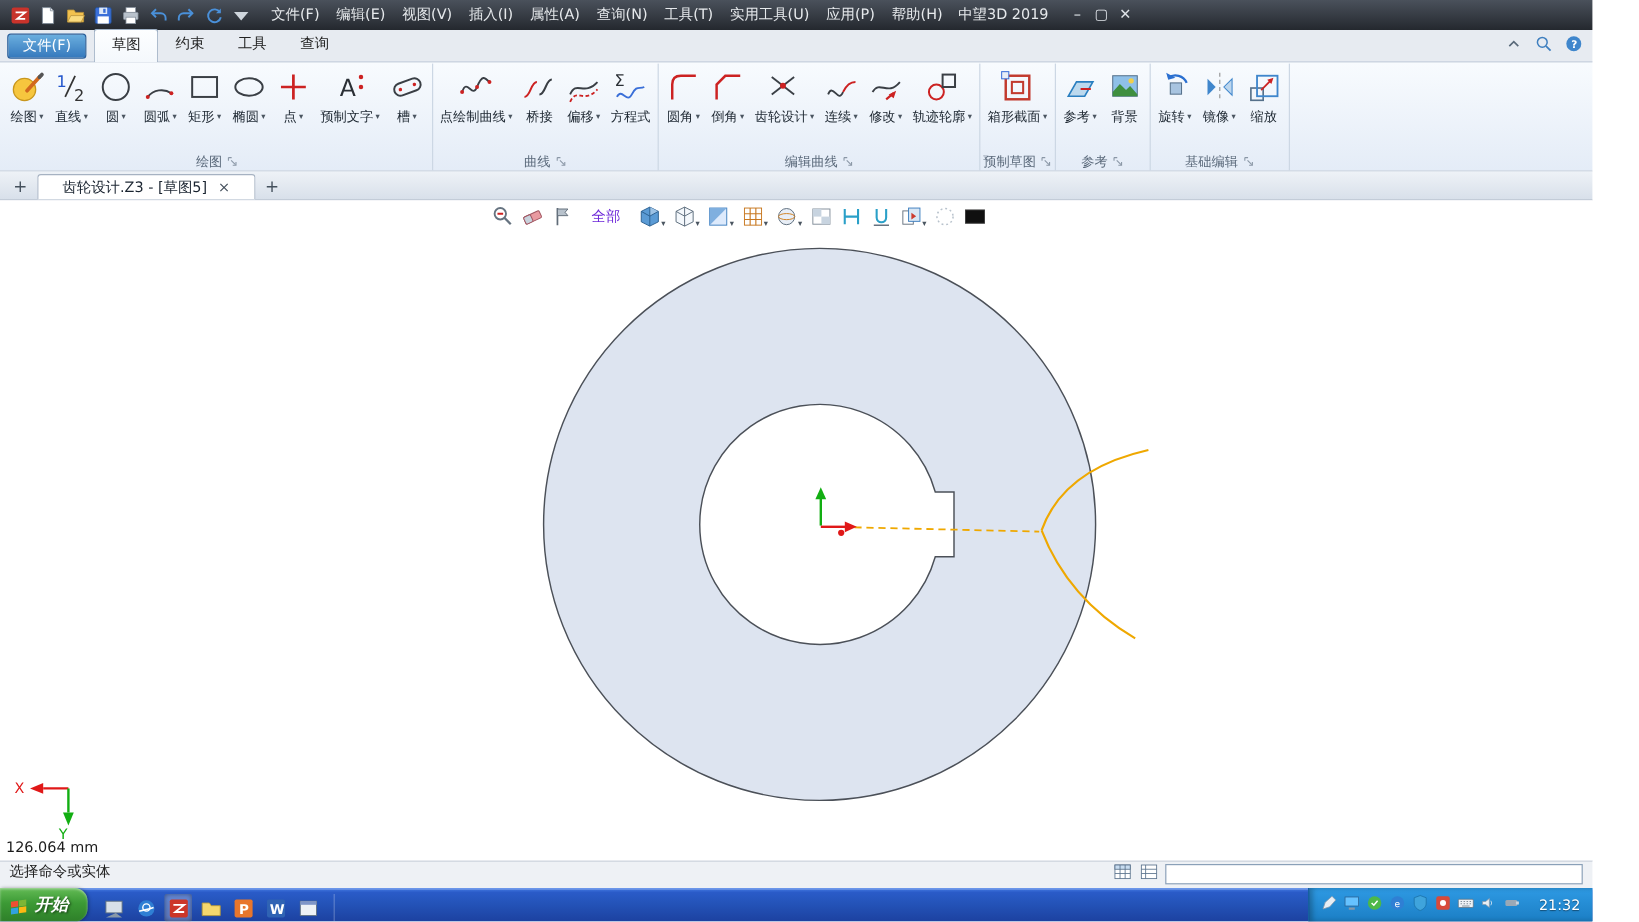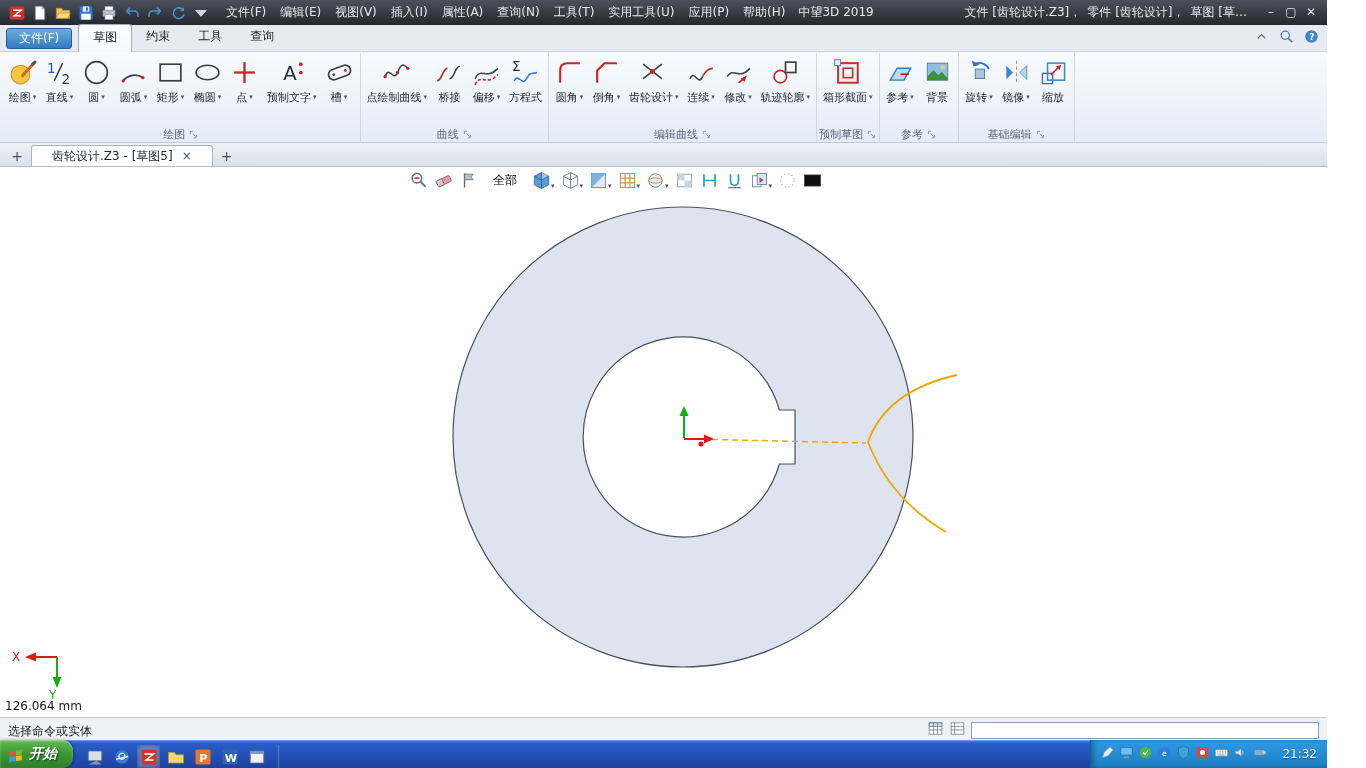--- a/index.html
+++ b/index.html
@@ -44,24 +44,24 @@
   .doc-tab{height:21px;background:#fff;border:1px solid #a6b2c2;border-bottom:none;border-radius:3px 3px 0 0;display:flex;align-items:center;padding:0 20px;font-size:12px;color:#1a2430;gap:9px;white-space:nowrap}
   .close-x{color:#44505c;font-size:12px;line-height:1}
 
   
   .canvas{position:relative;flex:1;background:#fff;overflow:hidden}
   .drawing{display:block}
   .drawing text{font-family:"DejaVu Sans","Liberation Sans",sans-serif}
   .view-toolbar{position:absolute;left:408px;top:3px;display:flex;align-items:center;gap:4px}
   .vt-item{display:flex;align-items:flex-end;padding:1px}
   .vt-item .icon svg{width:19px;height:19px}
-  .vt-label{font-size:12px;color:#000000;margin:0 10px;white-space:nowrap}
+  .vt-label{font-size:12px;color:#6d28d9;margin:0 10px;white-space:nowrap}
 
   
-  .statusbar{height:23px;background:#eef1f5;border-top:1px solid #c3cbd6;display:flex;align-items:flex-end;padding:0 8px;font-size:12px;color:#222;flex:0 0 auto}
+  .statusbar{height:23px;background:#eef1f5;border-top:1px solid #c3cbd6;display:flex;align-items:flex-start;padding:0 8px;font-size:12px;color:#222;flex:0 0 auto}
   .sb-right{margin-left:auto;display:flex;align-items:center;gap:5px}
   .sb-icon .icon svg{width:17px;height:17px}
   .sb-input{width:348px;height:17px;border:1px solid #8aa0b8;background:#fff;font-size:11px;padding:0 4px}
 
   
   .taskbar{height:28px;background:linear-gradient(#3f74dd 0%,#2a5bc8 10%,#2453b8 45%,#1c41a0 100%);border-top:1px solid #6b96ea;display:flex;align-items:flex-end;flex:0 0 auto}
   .start-btn{height:28px;padding:0 16px 0 7px;background:linear-gradient(#63bb55,#3c9a35 45%,#2e7f29);border-radius:0 11px 11px 0;display:flex;align-items:center;gap:5px;color:#fff;font-weight:bold;font-style:italic;font-size:14px;text-shadow:1px 1px 2px rgba(0,0,0,.55);box-shadow:inset 0 1px 2px rgba(255,255,255,.45),1px 0 3px rgba(0,0,0,.35)}
   .start-btn .icon svg{width:17px;height:17px}
   .quick-launch{display:flex;align-items:center;gap:4px;padding:0 10px;border-right:1px solid rgba(255,255,255,.25)}
   .ql-item{width:23px;height:23px;display:flex;align-items:center;justify-content:center;border-radius:2px}
@@ -160,25 +160,20 @@
         <span class="menu-item">视图(V)</span>
         <span class="menu-item">插入(I)</span>
         <span class="menu-item">属性(A)</span>
         <span class="menu-item">查询(N)</span>
         <span class="menu-item">工具(T)</span>
         <span class="menu-item">实用工具(U)</span>
         <span class="menu-item">应用(P)</span>
         <span class="menu-item">帮助(H)</span>
       </nav>
     <span class="title-app">中望3D 2019</span>
-    <span class="doc-refs">
-        <span>文件 [齿轮设计.Z3]，</span>
-        <span>零件 [齿轮设计]，</span>
-        <span>草图 [草…</span>
-      </span>
     <span class="win-controls">
         <span class="win-btn">–</span>
         <span class="win-btn">▢</span>
         <span class="win-btn">✕</span>
       </span>
   </header>
 
   <div class="ribbon-tabs">
     <span class="file-btn">文件(F)</span>
     <span style="display:flex;">

